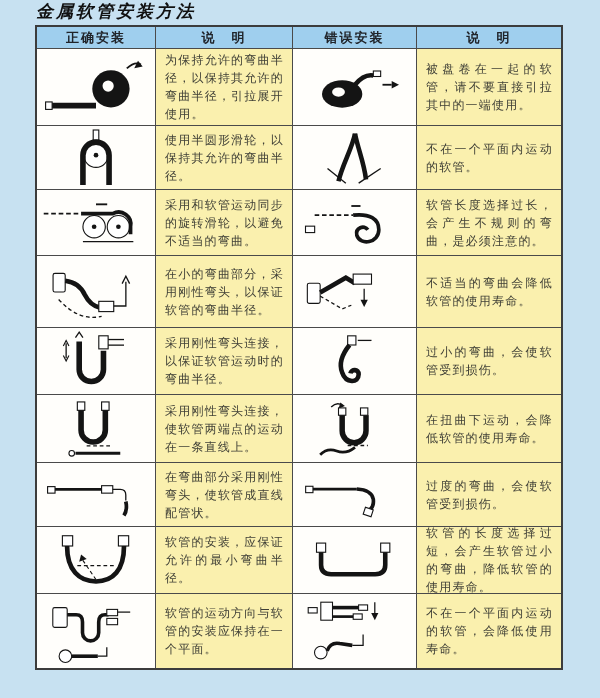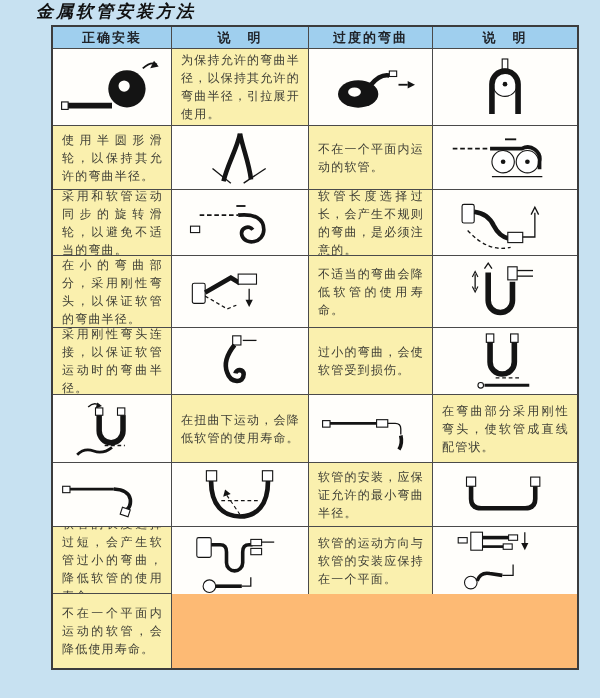--- a/index.html
+++ b/index.html
@@ -16,22 +16,21 @@
     font-style:italic;font-weight:bold;
     font-size:17px;color:#111;letter-spacing:3px;
   }
   .grid{
     position:absolute;left:35px;top:25px;
     width:528px;box-sizing:border-box;
     border:2px solid #3c3c3c;
     display:grid;
     grid-template-columns:119px 137px 124px 144px;
     grid-template-rows:22px 77px 64px 66px 72px 67px 68px 64px 67px 74px;
-    background:#fdba74;
-    margin-left:16px;
+    background:#701a75;
   }
   .grid>div{
     border-right:1px solid #4a4a4a;
     border-bottom:1px solid #4a4a4a;
     box-sizing:border-box;
     overflow:hidden;
   }
   .grid>div:nth-child(4n){border-right:none;}
   .grid>div:nth-last-child(-n+4){border-bottom:none;}
   .hcell{
@@ -59,21 +58,21 @@
 </style>
 </head>
 <body>
 
 <h1 class="title">金属软管安装方法</h1>
 
 <div class="grid">
 
   <div class="hcell">正确安装</div>
   <div class="hcell">说　明</div>
-  <div class="hcell">过度的弯曲</div>
+  <div class="hcell">错误安装</div>
   <div class="hcell">说　明</div>
 
   <div class="icell">
     <svg viewBox="0 0 120 72" width="112" height="68">
       <rect class="wh" x="6" y="52" width="7" height="8"></rect>
       <line class="ln" x1="13" y1="56" x2="60" y2="56" stroke-width="6"></line>
       <circle class="fl" cx="76" cy="38" r="20"></circle>
       <circle fill="#fffefb" cx="73" cy="35" r="6"></circle>
       <path class="ln" d="M93,16 q9,-8 15,-4" stroke-width="2"></path>
       <path class="fl" d="M105,8 l5,6 -9,2 z"></path>
@@ -85,20 +84,23 @@
   <div class="icell">
     <svg viewBox="0 0 120 62" width="110" height="57">
       <ellipse class="fl" cx="46" cy="38" rx="22" ry="15"></ellipse>
       <ellipse fill="#fffefb" cx="42" cy="36" rx="7" ry="5"></ellipse>
       <path class="ln" d="M60,28 q10,-12 20,-10" stroke-width="5"></path>
       <rect class="wh" x="80" y="13" width="8" height="6"></rect>
       <line class="ln" x1="90" y1="28" x2="100" y2="28" stroke-width="2"></line>
       <path class="fl" d="M100,24 l8,4 -8,4 z"></path>
     </svg>
   </div>
+  <div class="tcell">
+      <span>被盘卷在一起的软管，请不要直接引拉其中的一端使用。</span>
+    </div>
 
   <div class="icell">
     <svg viewBox="0 0 120 62" width="112" height="58">
       <rect class="wh" x="57" y="1" width="6" height="11"></rect>
       <circle class="wh" cx="60" cy="28" r="13" stroke-width="1.4"></circle>
       <circle class="fl" cx="60" cy="28" r="2.5"></circle>
       <path class="ln" d="M46,60 L46,28 A14,14 0 0 1 74,28 L74,60" stroke-width="6"></path>
     </svg>
   </div>
   <div class="tcell">
@@ -198,20 +200,23 @@
   <div class="icell">
     <svg viewBox="0 0 120 64" width="112" height="60">
       <rect class="wh" x="40" y="3" width="8" height="9"></rect>
       <rect class="wh" x="66" y="3" width="8" height="9"></rect>
       <path class="ln" d="M44,12 L44,33 A13,13 0 0 0 70,33 L70,12" stroke-width="6"></path>
       <line class="ln" x1="50" y1="50" x2="76" y2="50" stroke-width="1.4" stroke-dasharray="4,3"></line>
       <circle class="wh" cx="34" cy="58" r="3"></circle>
       <line class="ln" x1="38" y1="58" x2="86" y2="58" stroke-width="3"></line>
     </svg>
   </div>
+  <div class="tcell">
+      <span>采用刚性弯头连接，使软管两端点的运动在一条直线上。</span>
+    </div>
   <div class="icell">
     <svg viewBox="0 0 120 64" width="110" height="60">
       <path class="ln" d="M34,8 q6,-6 12,-2" stroke-width="1.5"></path>
       <path class="fl" d="M44,3 l5,4 -7,3 z"></path>
       <rect class="wh" x="42" y="9" width="8" height="8"></rect>
       <rect class="wh" x="66" y="9" width="8" height="8"></rect>
       <path class="ln" d="M46,17 L46,34 A13,13 0 0 0 72,34 L72,17" stroke-width="6"></path>
       <line class="ln" x1="52" y1="50" x2="74" y2="50" stroke-width="1.4" stroke-dasharray="4,3"></line>
       <path class="ln" d="M22,60 q8,-8 18,-4 q10,4 20,-4" stroke-width="3"></path>
     </svg>
@@ -233,20 +238,23 @@
       <span>在弯曲部分采用刚性弯头，使软管成直线配管状。</span>
     </div>
   <div class="icell">
     <svg viewBox="0 0 120 58" width="110" height="53">
       <rect class="wh" x="6" y="20" width="8" height="7"></rect>
       <line class="ln" x1="14" y1="23" x2="62" y2="23" stroke-width="3"></line>
       <path class="ln" d="M62,23 q16,1 18,11 q1,8 -4,12" stroke-width="4"></path>
       <rect class="wh" x="70" y="44" width="9" height="8" transform="rotate(18 74 48)"></rect>
     </svg>
   </div>
+  <div class="tcell">
+      <span>过度的弯曲，会使软管受到损伤。</span>
+    </div>
 
   <div class="icell">
     <svg viewBox="0 0 120 62" width="112" height="58">
       <rect class="wh" x="24" y="5" width="11" height="11"></rect>
       <rect class="wh" x="84" y="5" width="11" height="11"></rect>
       <path class="ln" d="M29,16 C29,42 42,54 60,54 C78,54 90,42 90,16" stroke-width="5"></path>
       <line class="ln" x1="60" y1="52" x2="45" y2="30" stroke-width="1.2" stroke-dasharray="4,3"></line>
       <path class="fl" d="M42,33 l2,-8 6,5 z"></path>
       <line class="ln" x1="40" y1="37" x2="80" y2="37" stroke-width="1.2" stroke-dasharray="4,3"></line>
     </svg>

